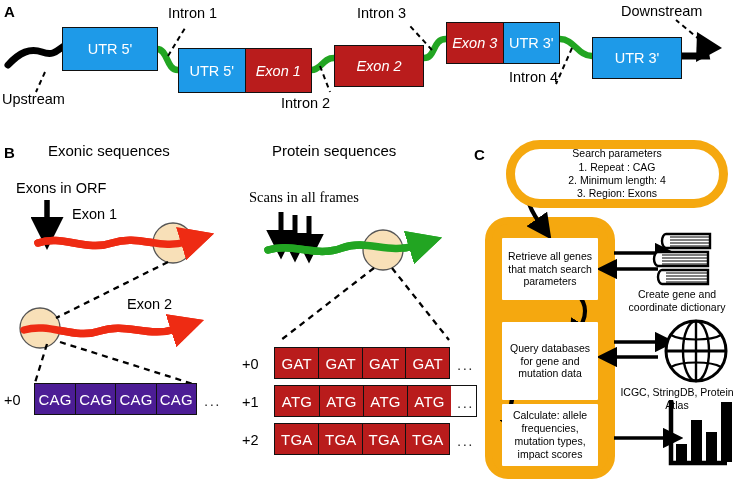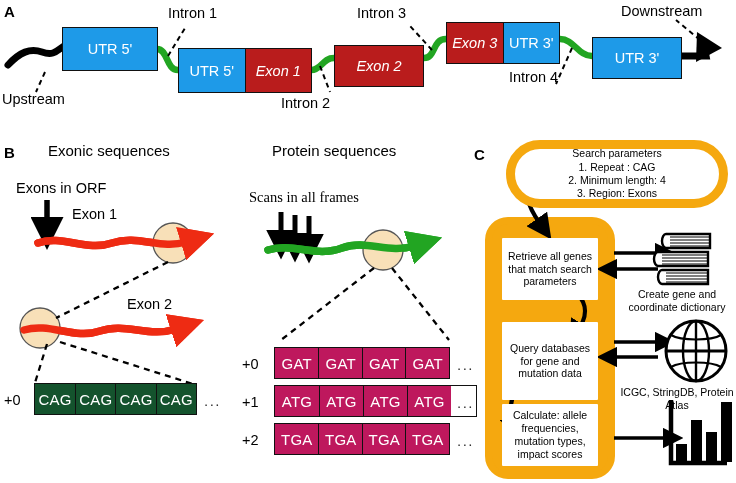--- a/index.html
+++ b/index.html
@@ -15,22 +15,22 @@
   .blue{background:#1e9ae8;}
   .red{background:#b91c1c;font-style:italic;}
   .pair{position:absolute;box-sizing:border-box;border:1.6px solid #111;display:flex;}
   .pair>div{flex:1;display:flex;align-items:center;justify-content:center;
             color:#fff;font-size:14.5px;white-space:nowrap;}
   .pair>div+div{border-left:1.6px solid #111;}
   .codonrow{position:absolute;box-sizing:border-box;border:1.7px solid #111;display:flex;}
   .codonrow>div{box-sizing:border-box;display:flex;align-items:center;justify-content:center;
                 color:#fff;font-size:15px;font-weight:400;letter-spacing:.2px;}
   .codonrow>div+div{border-left:1.7px solid #111;}
-  .cred>div{background:#14532d;}
-  .cgrn>div{background:#be185d;}
+  .cred>div{background:#4c1d95;}
+  .cgrn>div{background:#b91c1c;}
   .frame{position:absolute;font-size:14.5px;white-space:nowrap;}
   .dots{position:absolute;font-size:15px;letter-spacing:1.5px;color:#333;}
   .cbox{position:absolute;background:#fff;border-radius:1px;
         display:flex;align-items:center;justify-content:center;text-align:center;
         font-size:10.5px;line-height:1.22;z-index:3;padding:2px 3px;box-sizing:border-box;}
   .iconlbl{position:absolute;font-size:10.5px;line-height:1.2;text-align:center;width:118px;}
   svg{position:absolute;left:0;top:0;overflow:visible;}
 </style>
 </head>
 <body>

